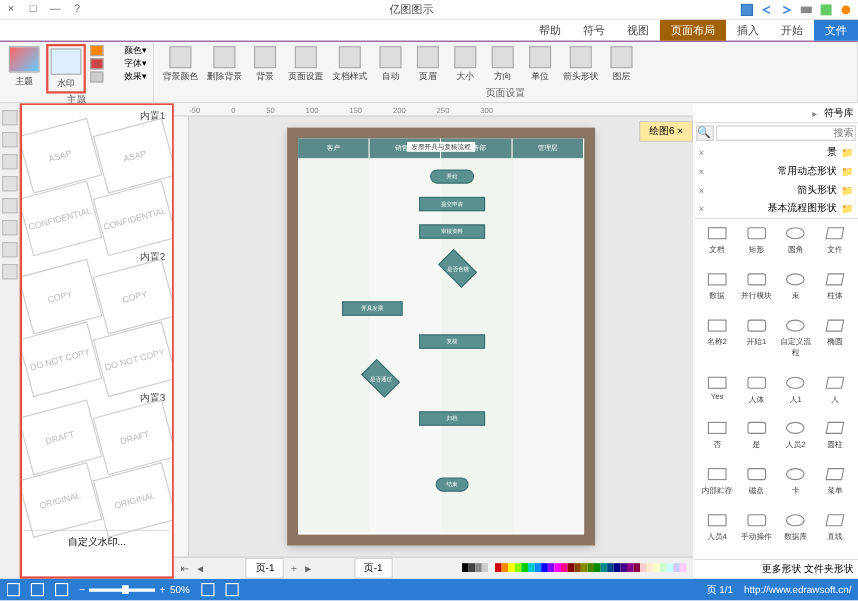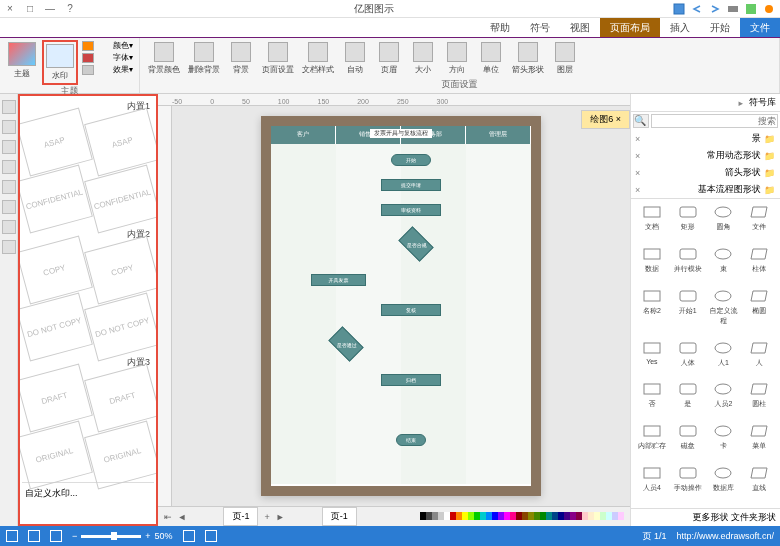--- a/index.html
+++ b/index.html
@@ -27,21 +27,21 @@
 .small-stack .row { display: flex; align-items: center; gap: 19px; cursor: pointer; }
 .small-stack .mini-icon { width: 12px; height: 10px; background: #ddd; border: 1px solid #aaa; }
 .workspace { display: flex; height: 432px; direction: ltr; }
 .left-rail { width: 18px; background: #f0f0f0; border-right: 1px solid #ddd; display: flex; flex-direction: column; gap: 6px; padding-top: 6px; align-items: center; }
 .left-rail .rail-icon { width: 14px; height: 14px; background: #e0e0e0; border: 1px solid #bbb; cursor: pointer; }
 .watermark-panel { width: 140px; border: 2px solid #e74c3c; background: #fff; overflow-y: auto; padding: 2px; }
 .wm-section-label { font-size: 9px; color: #444; text-align: right; padding: 2px 4px; }
 .wm-grid { display: grid; grid-template-columns: 1fr 1fr; gap: 3px; }
 .wm-cell { height: 54px; border: 1px solid #ccc; display: flex; align-items: center; justify-content: center; font-size: 8px; color: #bbb; transform: rotate(-15deg); cursor: pointer; }
 .wm-custom { border-top: 1px solid #ddd; padding: 3px; font-size: 9px; }
-.wm-custom div { cursor: pointer; padding: 1px 0; text-align: left; }
+.wm-custom div { cursor: pointer; padding: 1px 0; text-align: center; }
 .canvas-area { flex: 1; background: #e8e8e8; display: flex; flex-direction: column; position: relative; }
 .ruler-h { height: 14px; background: #f5f5f5; border-bottom: 1px solid #ccc; display: flex; font-size: 7px; color: #888; align-items: flex-end; padding-left: 14px; gap: 28px; }
 .canvas-inner { flex: 1; display: flex; }
 .ruler-v { width: 14px; background: #f5f5f5; border-right: 1px solid #ccc; }
 .page-view { flex: 1; overflow: auto; padding: 10px; display: flex; justify-content: center; }
 .page { width: 280px; height: 380px; background: #fff; border: 10px solid #8a7560; box-shadow: 0 2px 8px rgba(0,0,0,0.2); position: relative; }
 .page-header { height: 18px; background: #5a8a8a; display: flex; }
 .page-header div { flex: 1; border-right: 1px solid #fff; font-size: 6px; color: #fff; text-align: center; padding: 4px 0; }
 .page-title { position: absolute; top: 3px; left: 50%; transform: translateX(-50%); font-size: 6px; color: #333; background: #fff; padding: 0 4px; z-index: 2; }
 .flow { position: relative; height: 340px; background: linear-gradient(90deg, #f0f5f0 25%, #f5f8f5 25% 50%, #f0f5f0 50% 75%, #f5f8f5 75%); }

